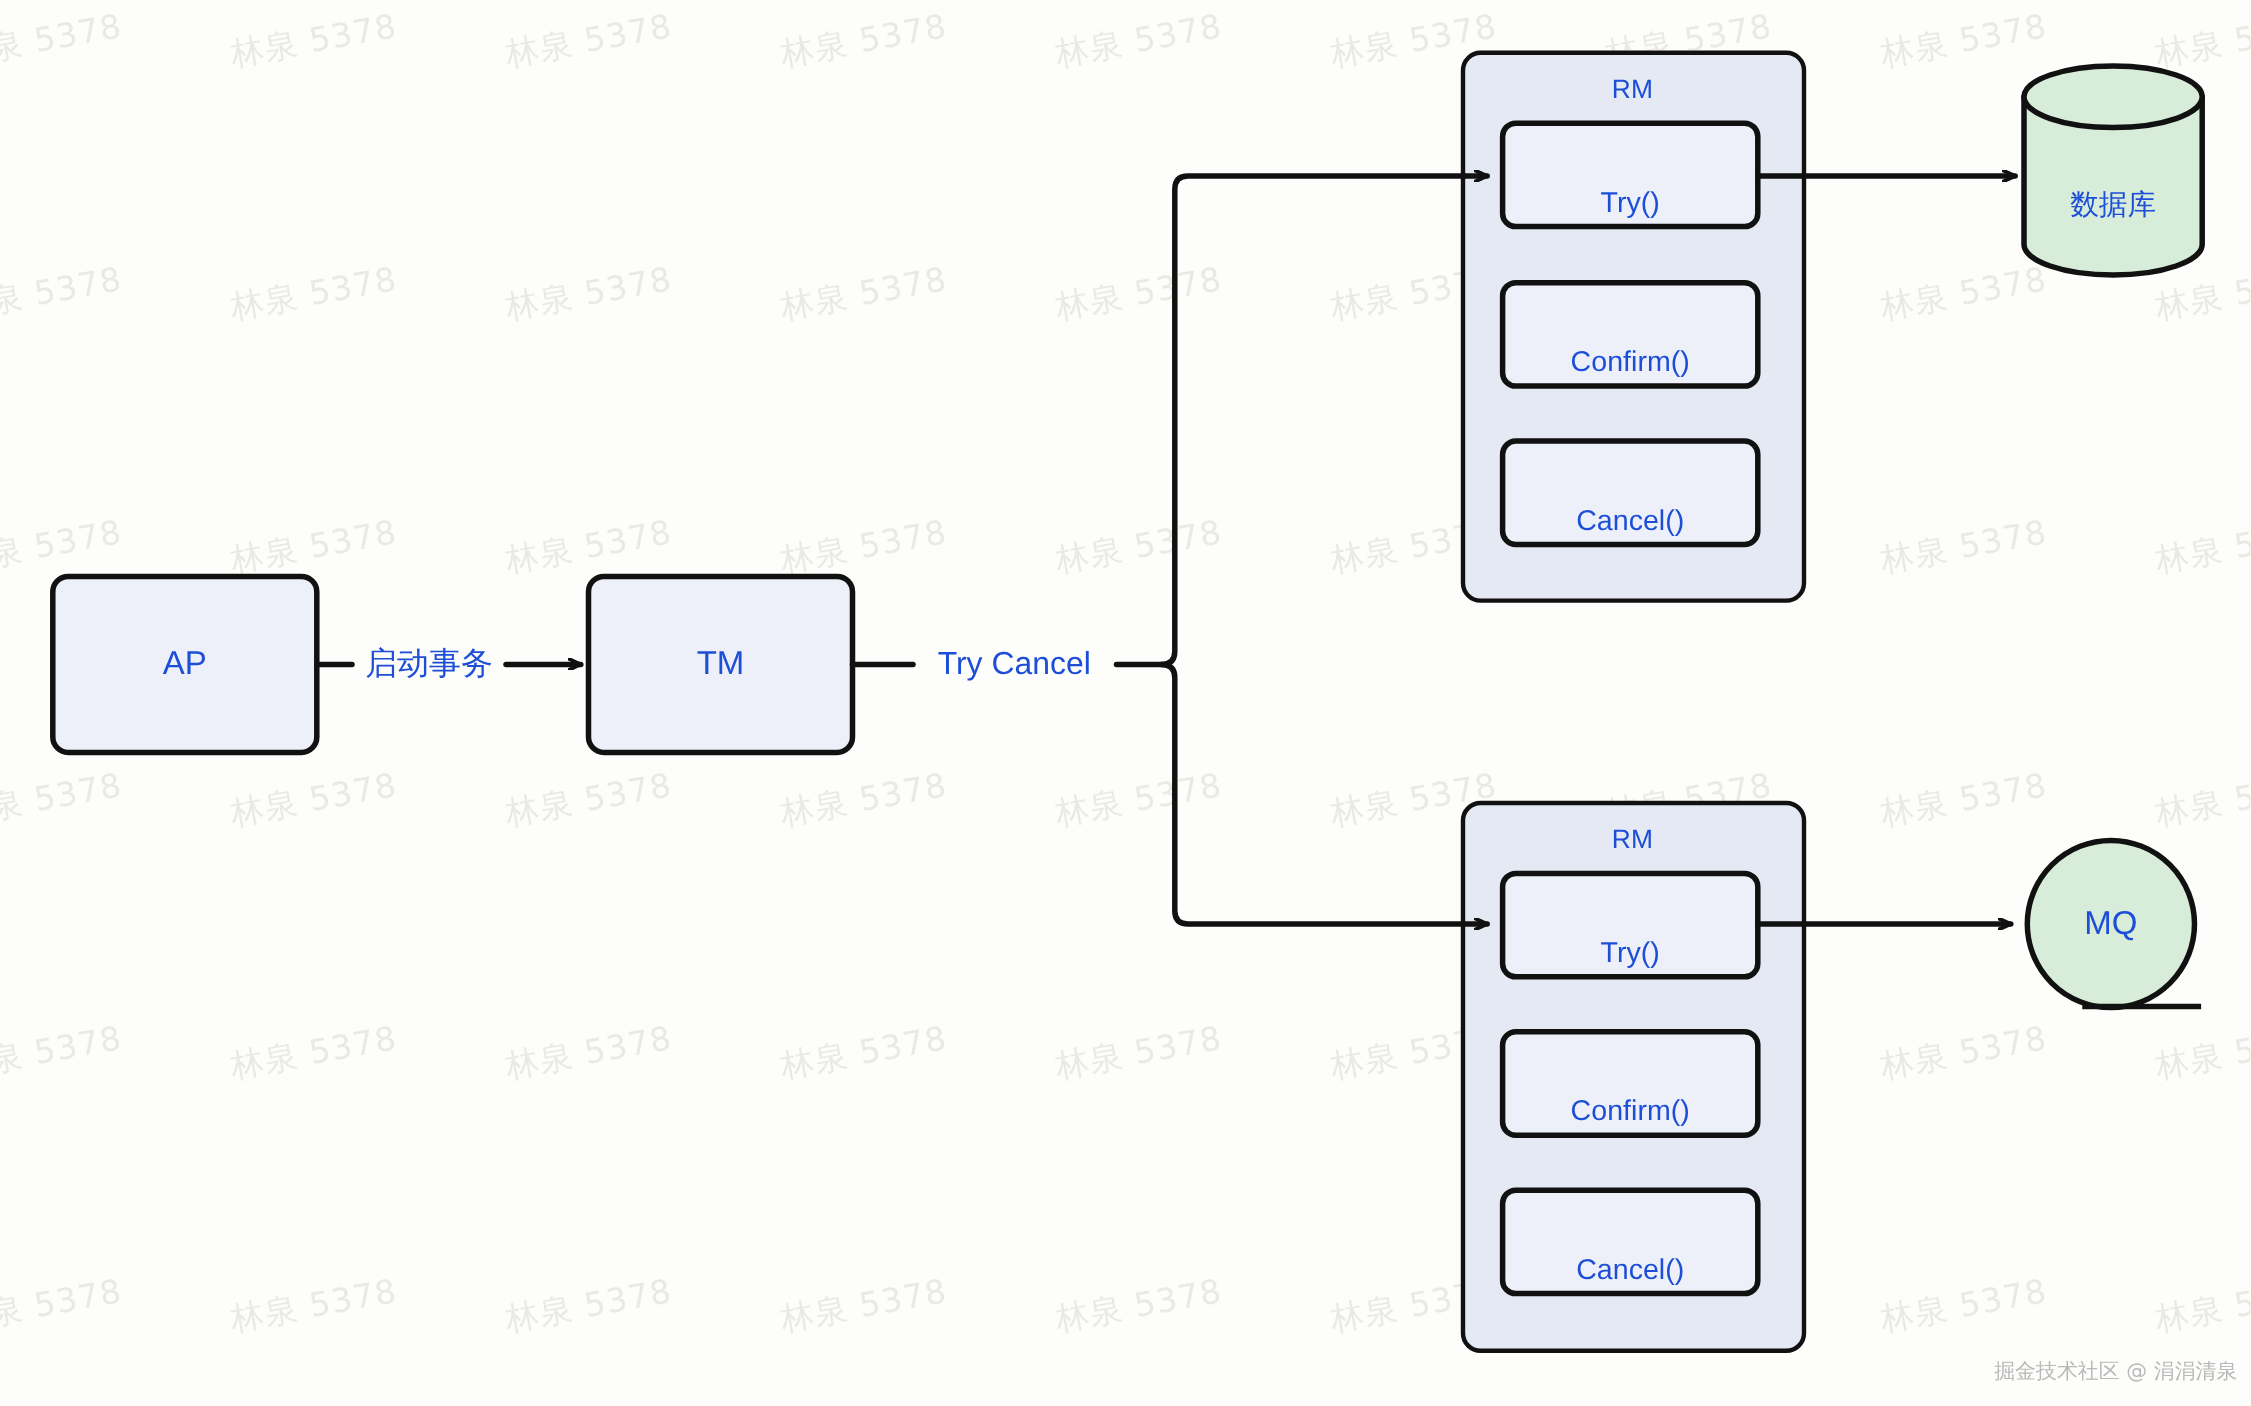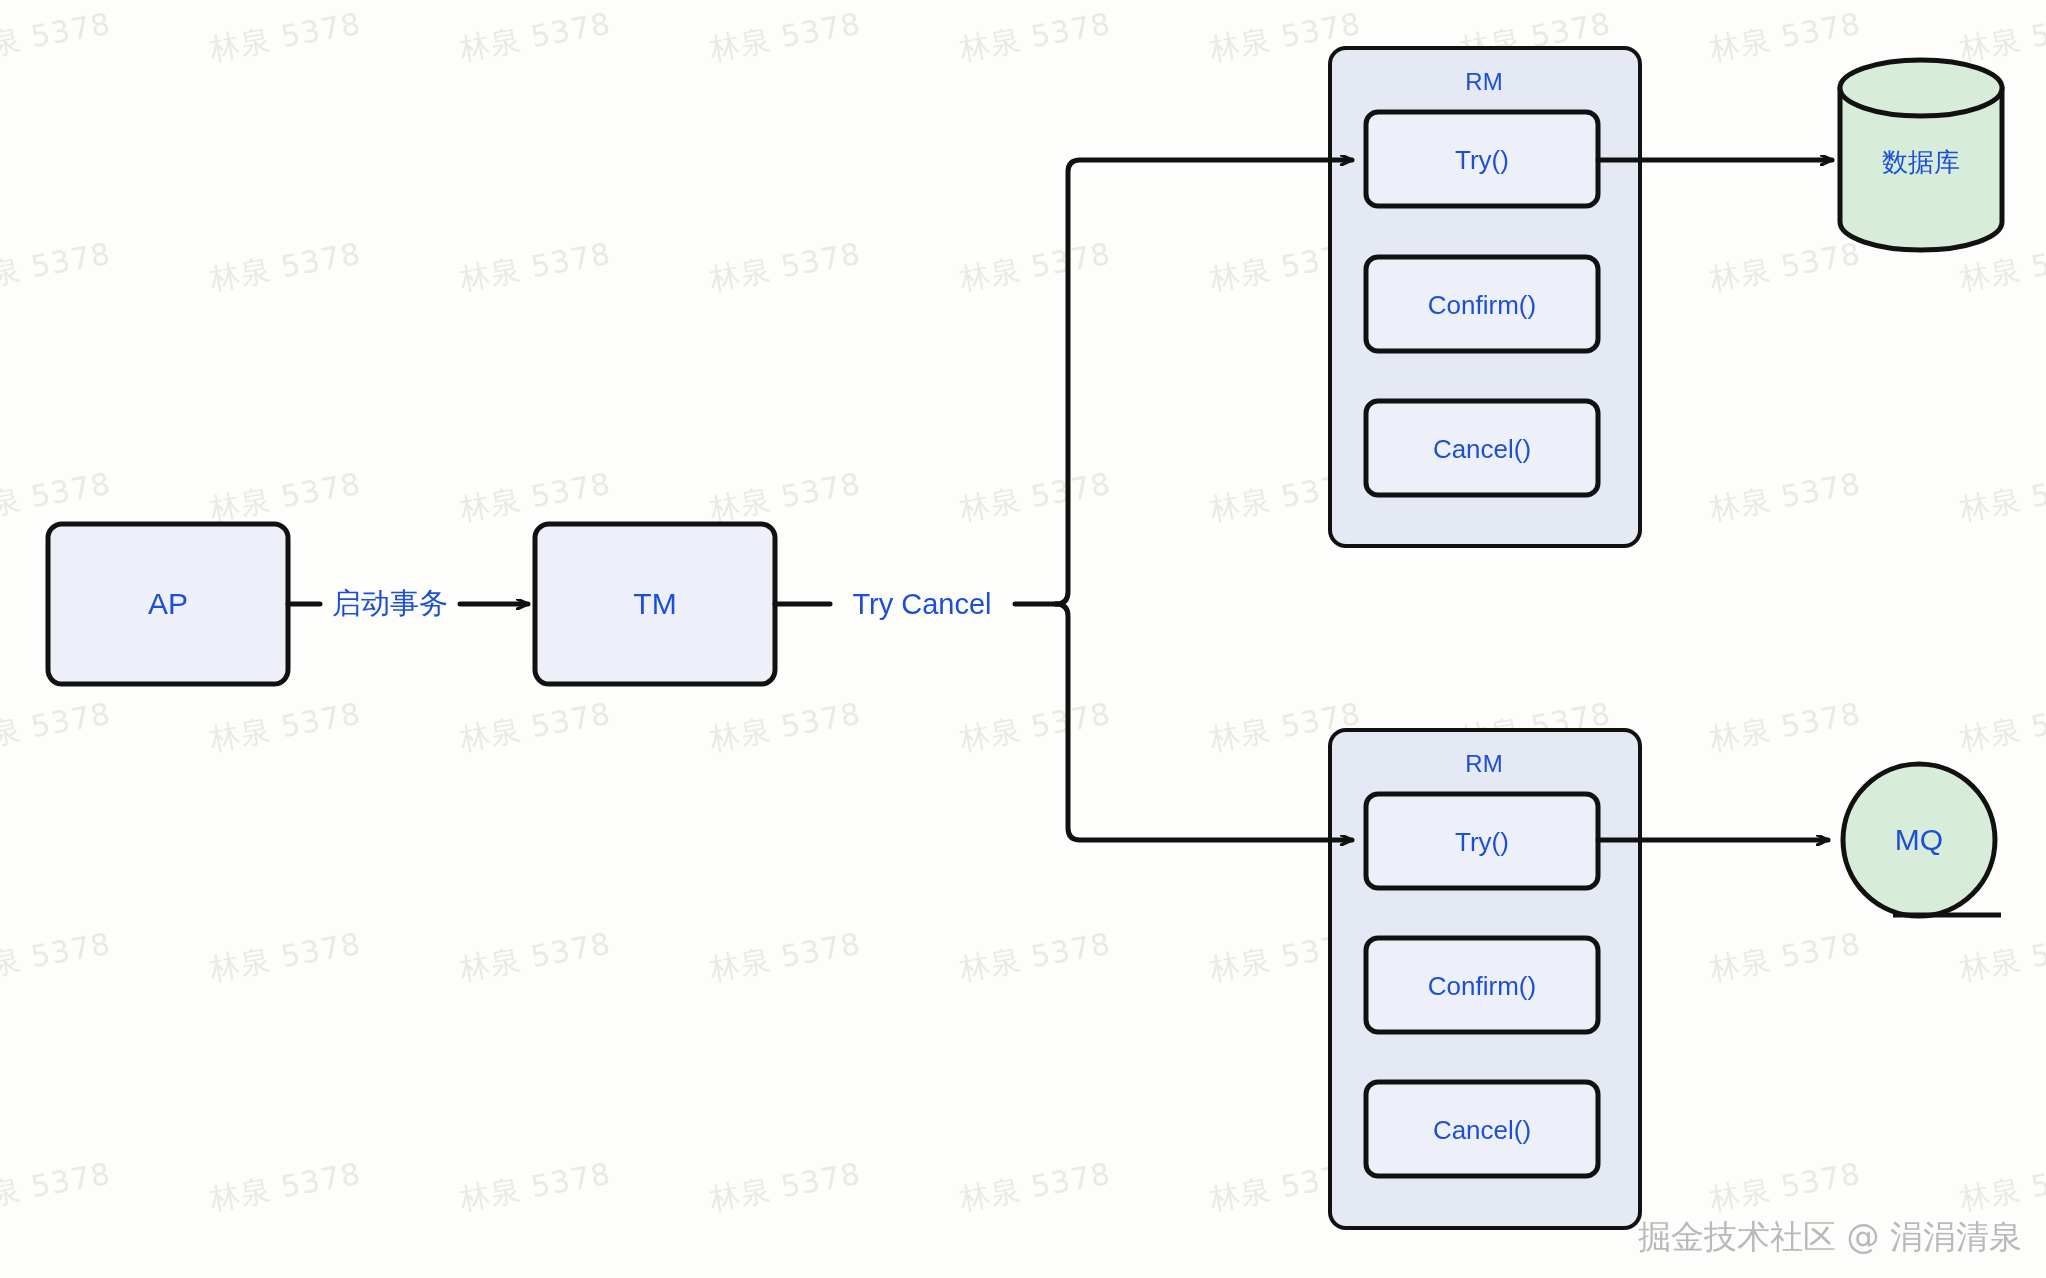--- a/index.html
+++ b/index.html
@@ -50,30 +50,30 @@
     z-index: 2;
     color: #1d4ed8;
     font-family: "Liberation Sans", "DejaVu Sans", sans-serif;
     text-align: center;
     white-space: nowrap;
     user-select: none;
     transform: translate(-50%, -50%);
   }
   .lbl-xl { font-size: 30px; }
   .lbl-lg { font-size: 29px; }
-  .lbl-md { font-size: 26px; }
+  .lbl-md { font-size: 26px; margin-top: 24px; }
   .lbl-sm { font-size: 24px; }
 
   #credit-watermark {
     position: absolute;
-    right: 24px;
+    right: 12px;
     bottom: 18px;
     z-index: 3;
     font-family: "DejaVu Sans", sans-serif;
-    font-size: 33px;
+    font-size: 19px;
     color: #b9b9b9;
     white-space: nowrap;
     user-select: none;
   }
 </style>
 </head>
 <body>
 
 <div id="watermark-layer">
     <div class="wm-cell" style="left: -40px; top: 30px; transform: rotate(-10deg); color: rgb(235, 233, 228);">林泉 5378</div>

